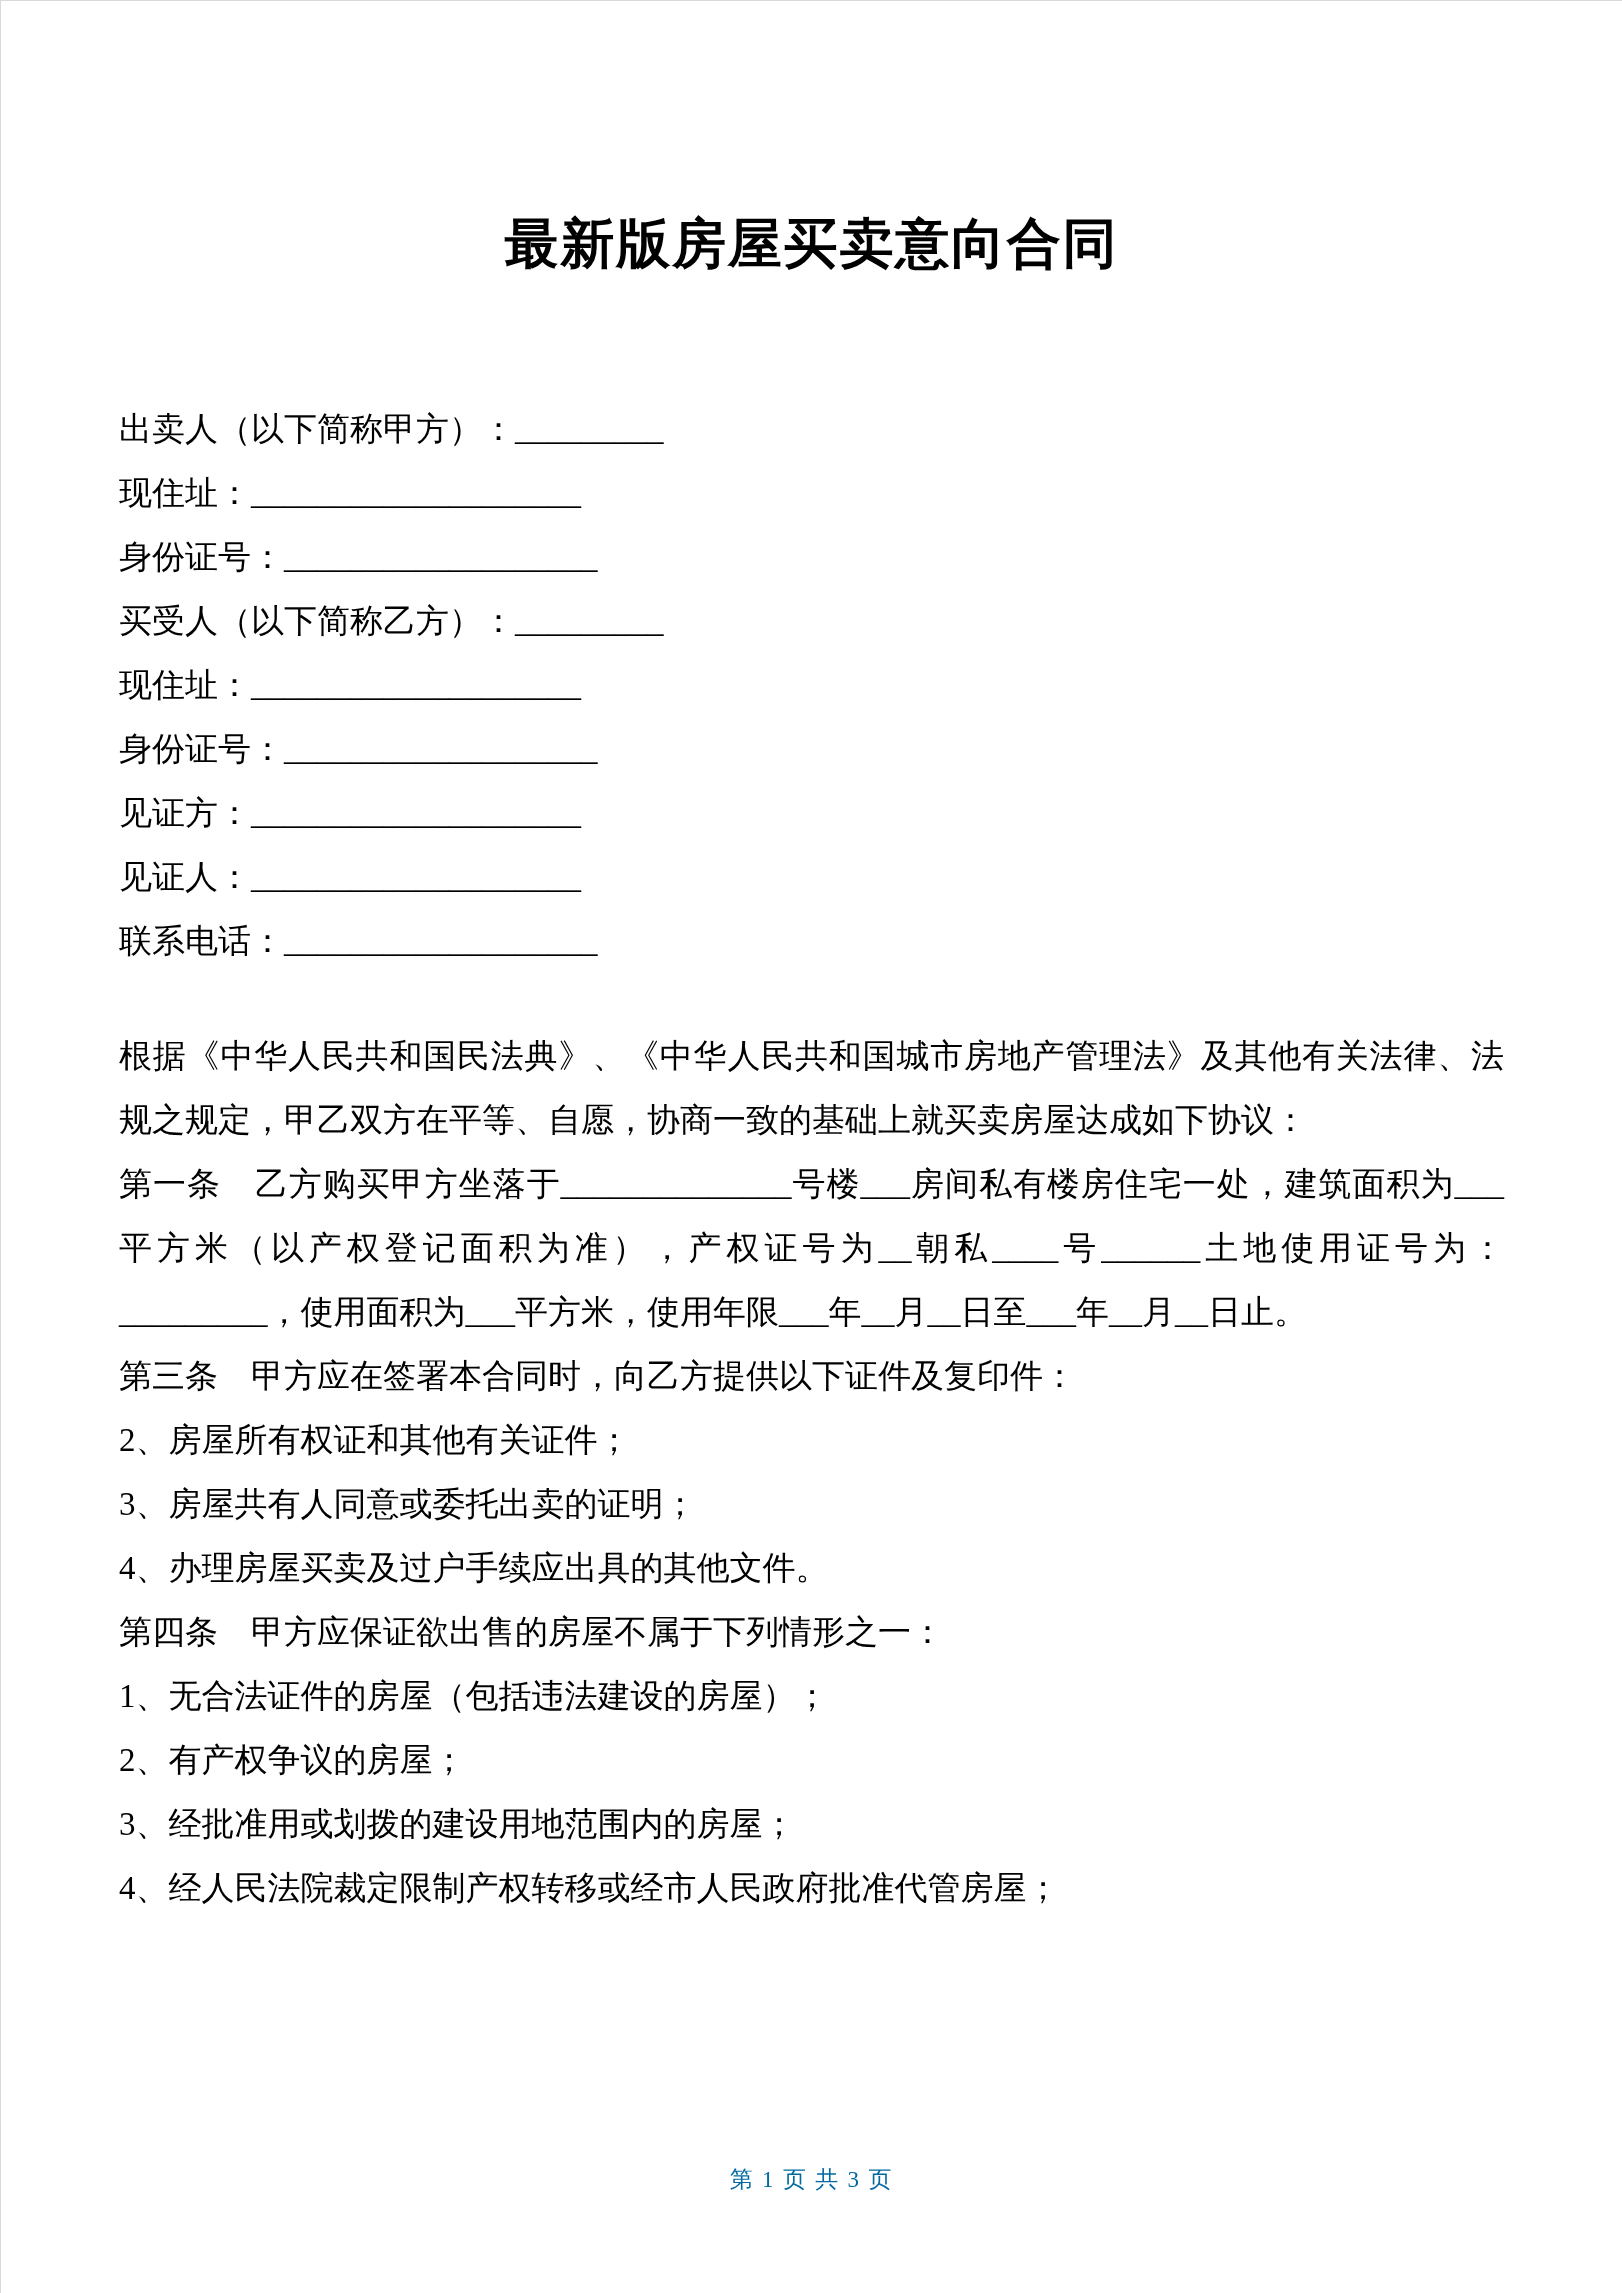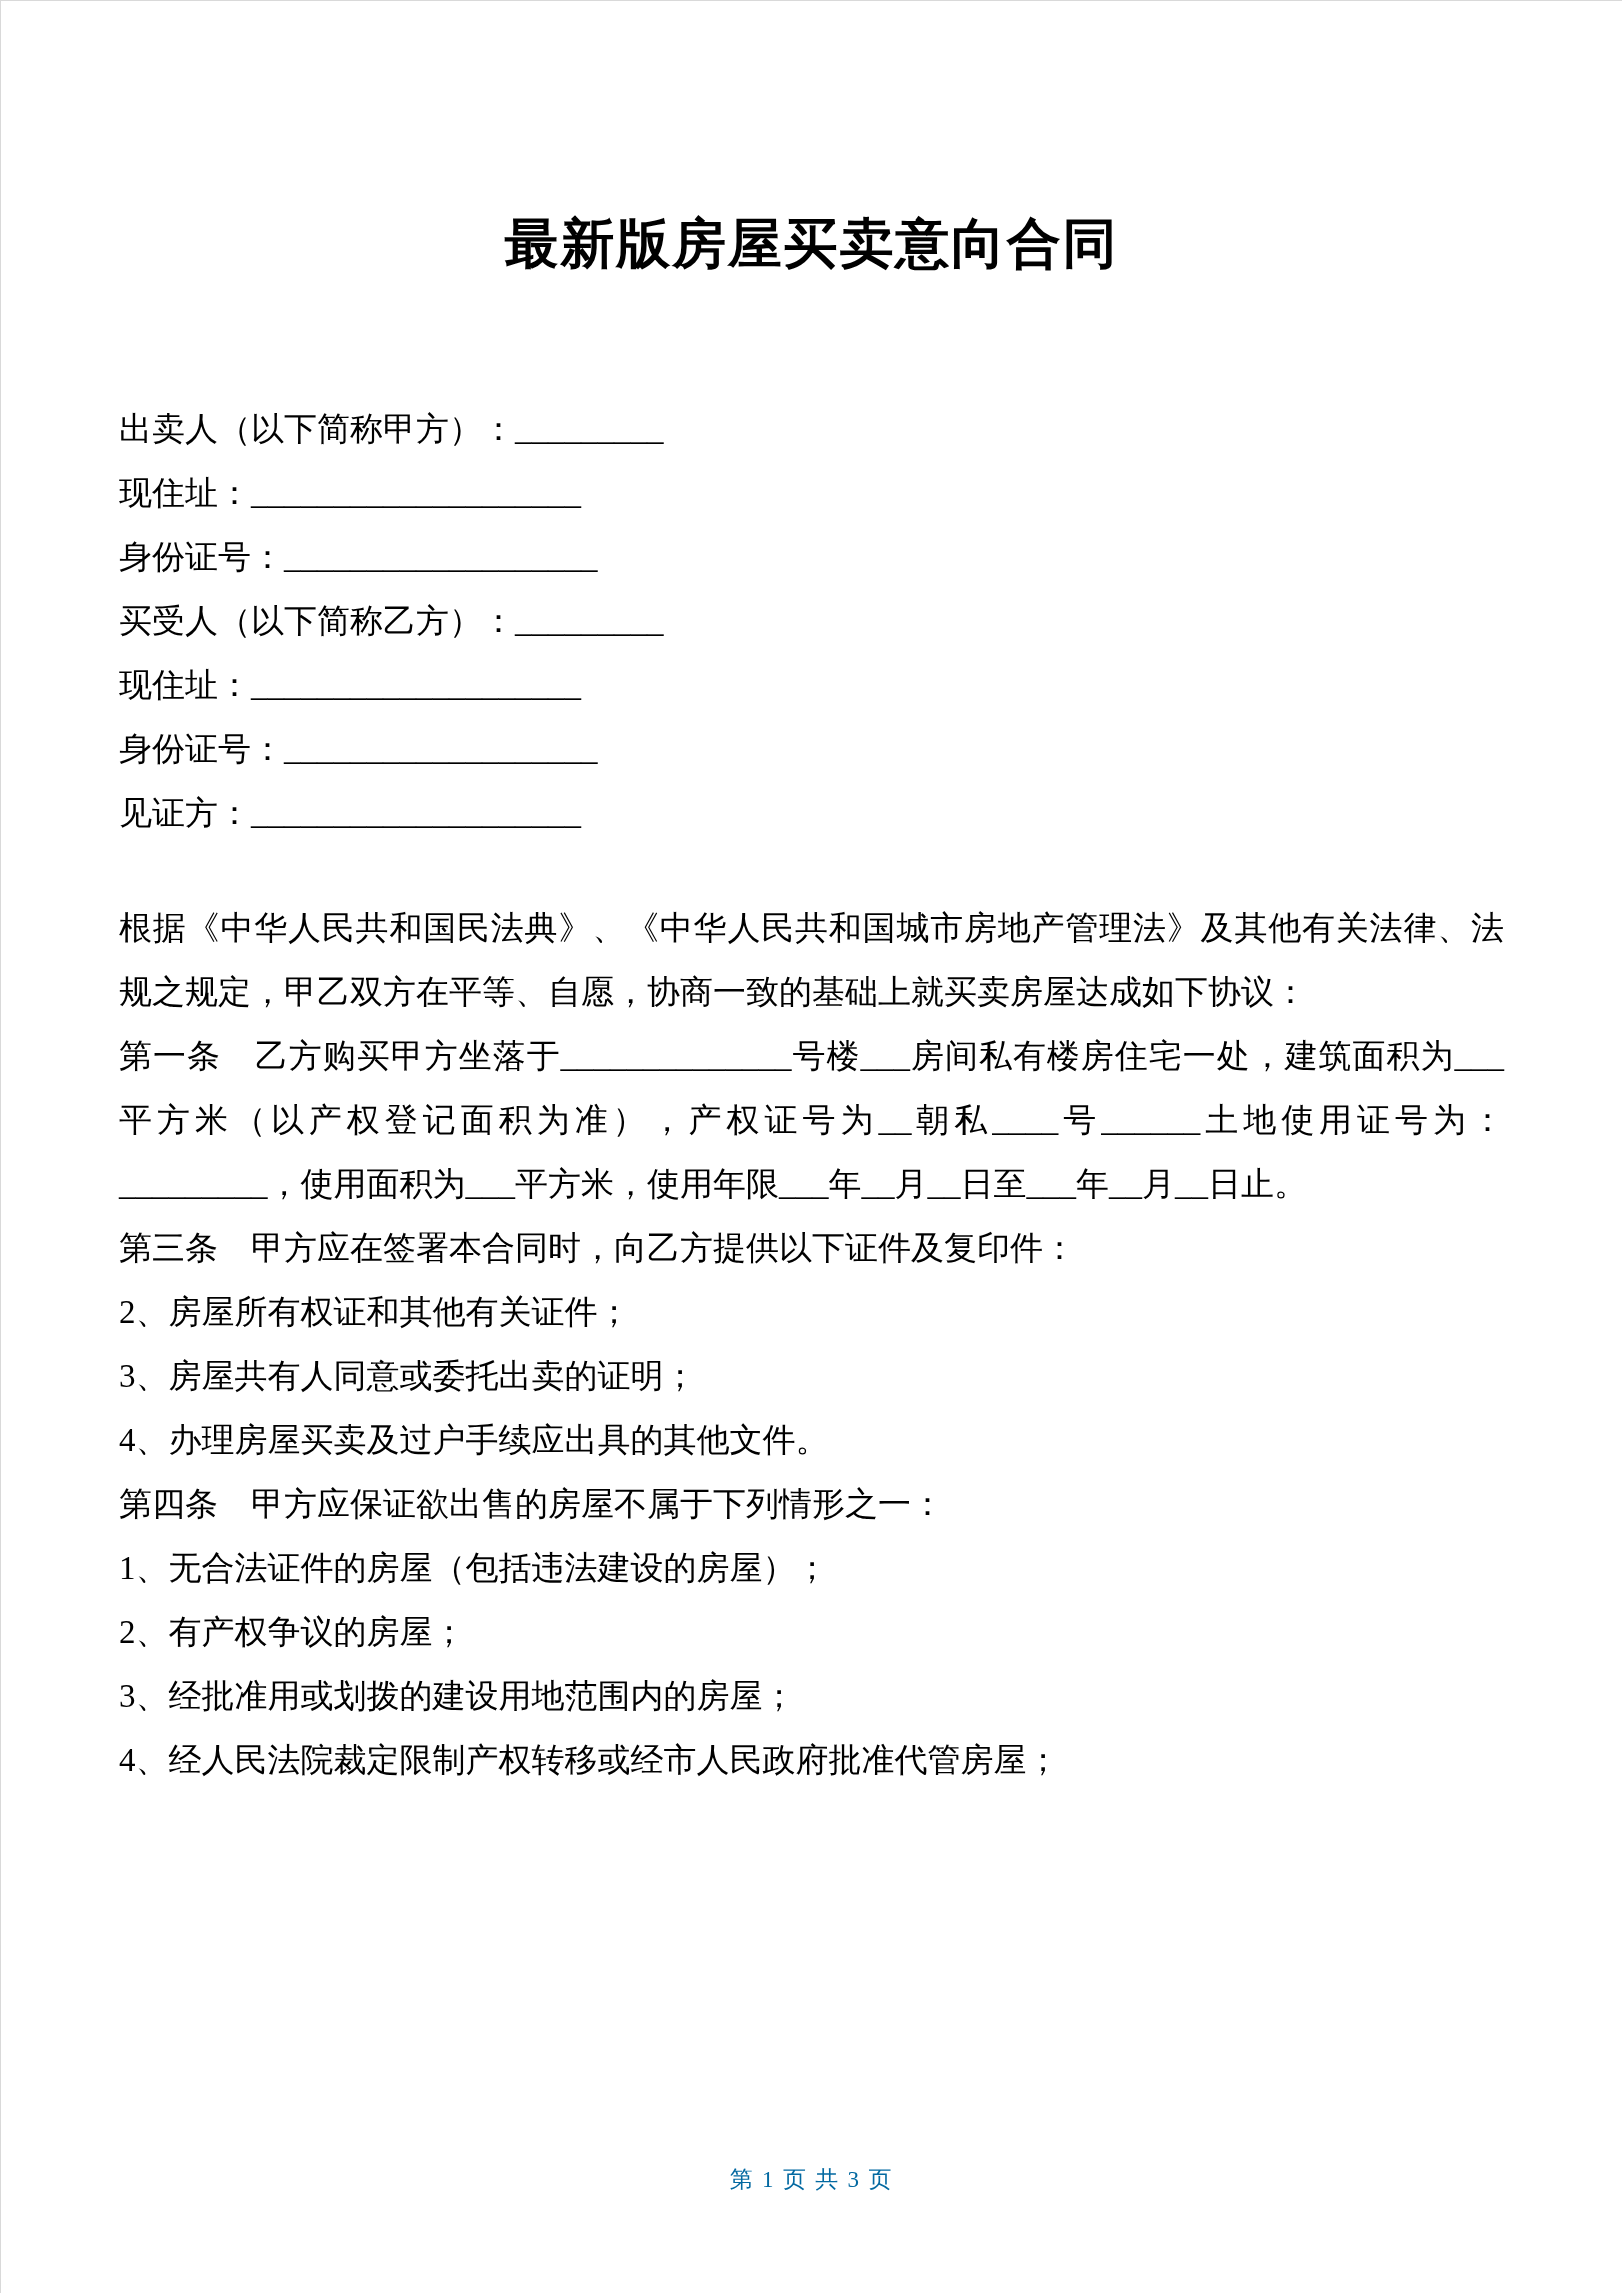--- a/index.html
+++ b/index.html
@@ -66,20 +66,22 @@
   <h1 class="title">最新版房屋买卖意向合同</h1>
 
   <section class="fields">
     <div class="field-row"><span>出卖人（以下简称甲方）：</span><span class="field-blank">_________</span></div>
     <div class="field-row"><span>现住址：</span><span class="field-blank">____________________</span></div>
     <div class="field-row"><span>身份证号：</span><span class="field-blank">___________________</span></div>
     <div class="field-row"><span>买受人（以下简称乙方）：</span><span class="field-blank">_________</span></div>
     <div class="field-row"><span>现住址：</span><span class="field-blank">____________________</span></div>
     <div class="field-row"><span>身份证号：</span><span class="field-blank">___________________</span></div>
     <div class="field-row"><span>见证方：</span><span class="field-blank">____________________</span></div>
+    <div class="field-row"><span>见证人：</span><span class="field-blank">____________________</span></div>
+    <div class="field-row"><span>联系电话：</span><span class="field-blank">___________________</span></div>
   </section>
 
   <section class="body-text">
     <p class="para">根据《中华人民共和国民法典》、《中华人民共和国城市房地产管理法》及其他有关法律、法规之规定，甲乙双方在平等、自愿，协商一致的基础上就买卖房屋达成如下协议：</p>
     <p class="para">第一条　乙方购买甲方坐落于______________号楼___房间私有楼房住宅一处，建筑面积为___平方米（以产权登记面积为准），产权证号为__朝私____号______土地使用证号为：_________，使用面积为___平方米，使用年限___年__月__日至___年__月__日止。</p>
     <p class="para">第三条　甲方应在签署本合同时，向乙方提供以下证件及复印件：</p>
     <p class="para">2、房屋所有权证和其他有关证件；</p>
     <p class="para">3、房屋共有人同意或委托出卖的证明；</p>
     <p class="para">4、办理房屋买卖及过户手续应出具的其他文件。</p>
     <p class="para">第四条　甲方应保证欲出售的房屋不属于下列情形之一：</p>

